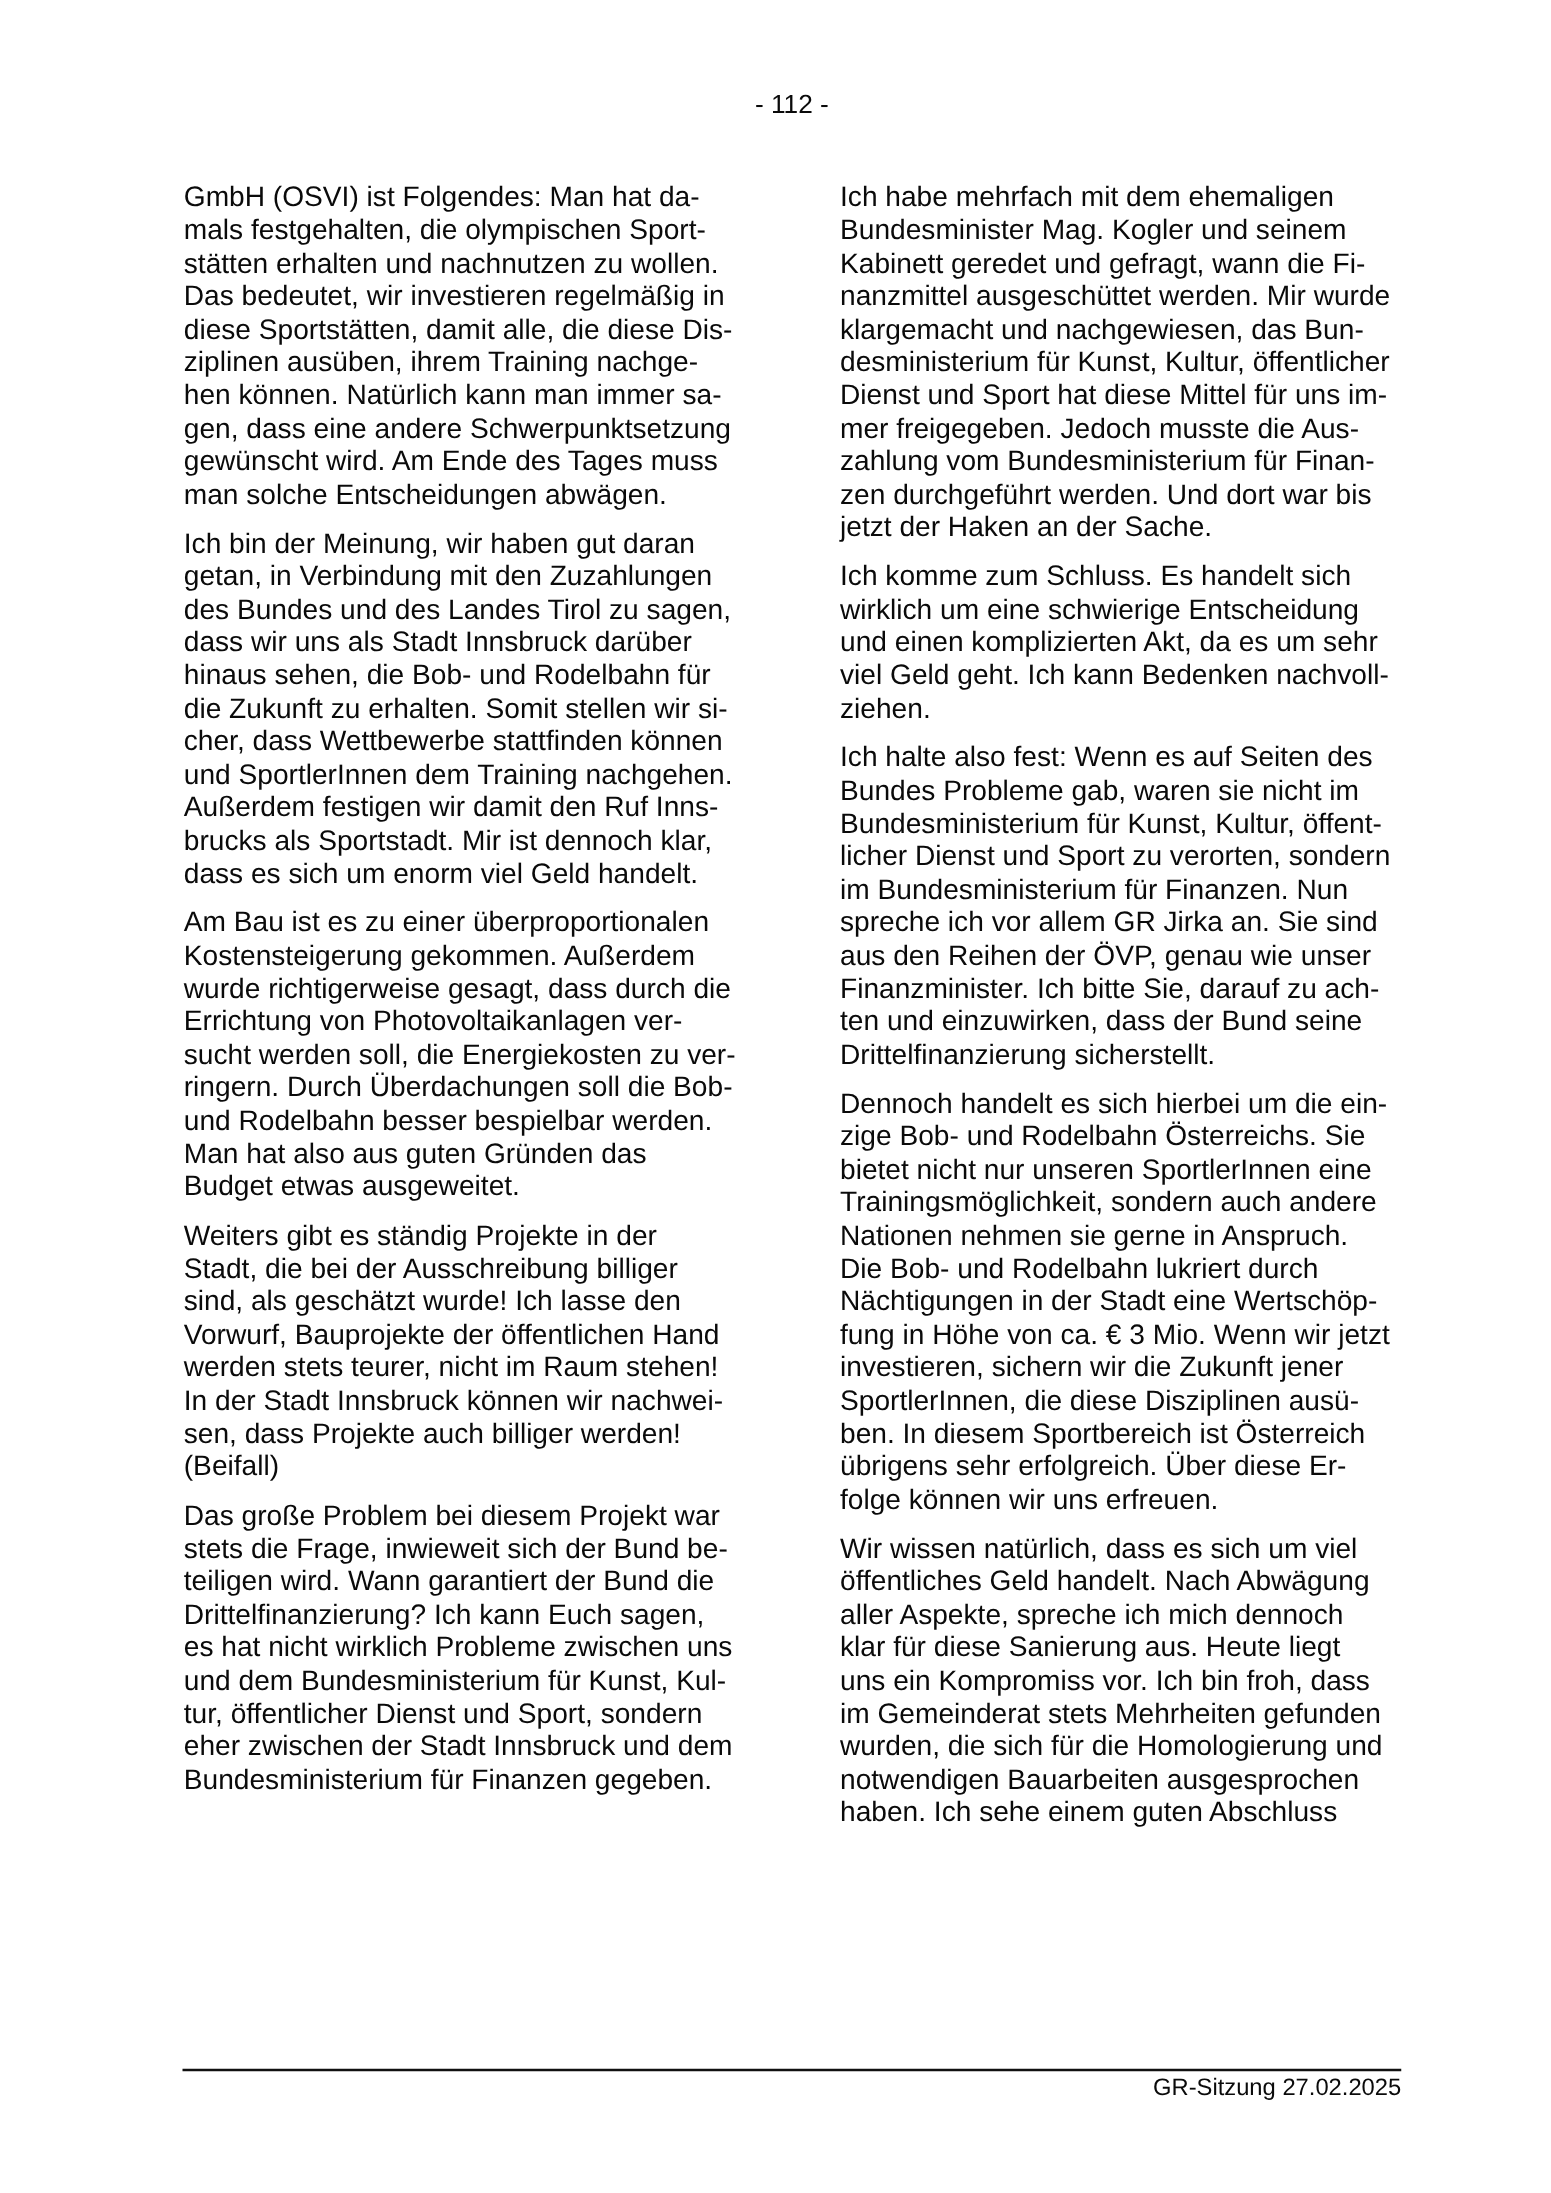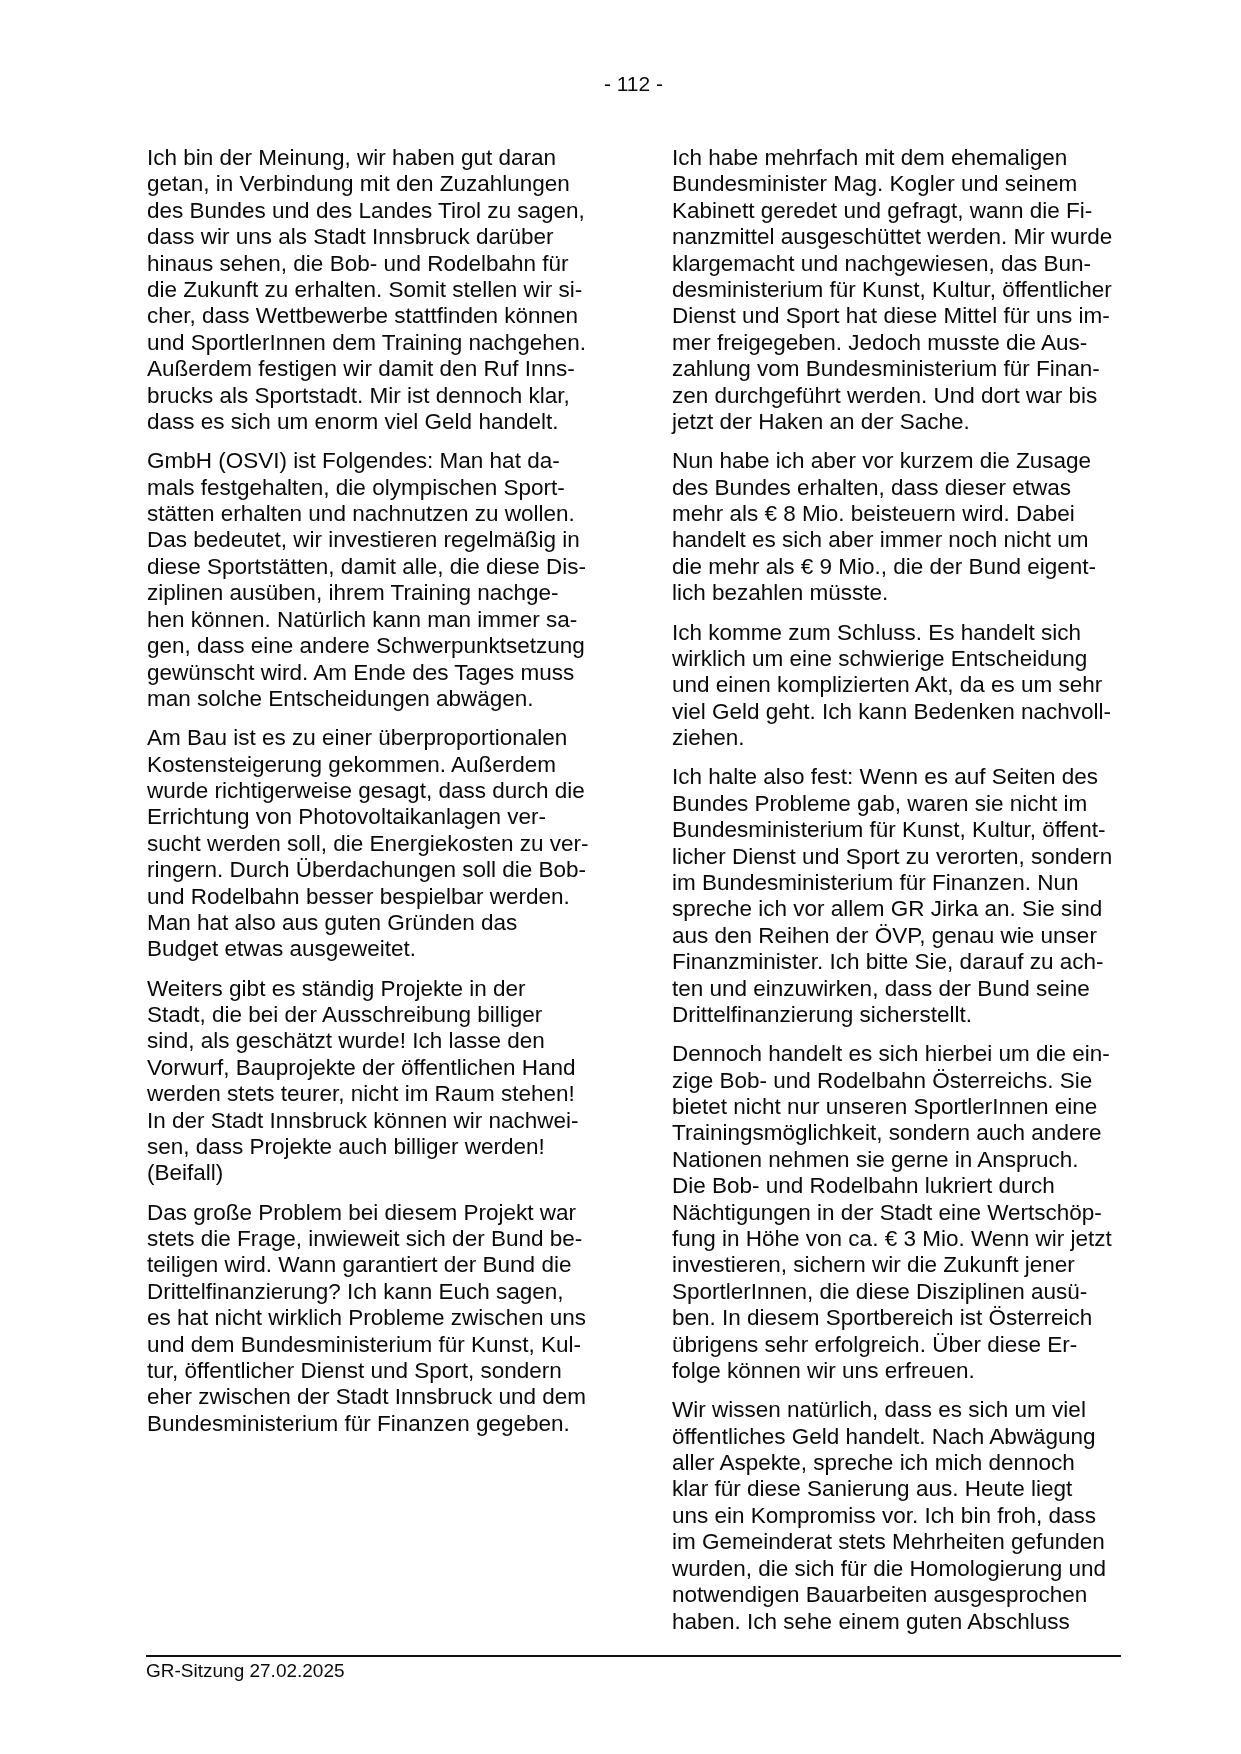--- a/index.html
+++ b/index.html
@@ -48,59 +48,60 @@
   }
   .para:last-child {
     margin-bottom: 0;
   }
   .footer {
     position: absolute;
     top: 1655px;
     left: 146px;
     width: 975px;
     border-top: 2px solid #111111;
+    text-align: right;
   }
   .footer-label {
     padding-top: 2px;
     font-size: 19px;
     line-height: 23px;
     color: #0a0a0a;
   }
 </style>
 </head>
 <body>
 
 <div class="page">
 
   <div class="page-number">- 112 -</div>
 
   <div class="columns">
 
     <div class="column">
+      <p class="para">GmbH (OSVI) ist Folgendes: Man hat da-
+mals festgehalten, die olympischen Sport-
+stätten erhalten und nachnutzen zu wollen.
+Das bedeutet, wir investieren regelmäßig in
+diese Sportstätten, damit alle, die diese Dis-
+ziplinen ausüben, ihrem Training nachge-
+hen können. Natürlich kann man immer sa-
+gen, dass eine andere Schwerpunktsetzung
+gewünscht wird. Am Ende des Tages muss
+man solche Entscheidungen abwägen.</p>
       <p class="para">Ich bin der Meinung, wir haben gut daran
 getan, in Verbindung mit den Zuzahlungen
 des Bundes und des Landes Tirol zu sagen,
 dass wir uns als Stadt Innsbruck darüber
 hinaus sehen, die Bob- und Rodelbahn für
 die Zukunft zu erhalten. Somit stellen wir si-
 cher, dass Wettbewerbe stattfinden können
 und SportlerInnen dem Training nachgehen.
 Außerdem festigen wir damit den Ruf Inns-
 brucks als Sportstadt. Mir ist dennoch klar,
 dass es sich um enorm viel Geld handelt.</p>
-      <p class="para">GmbH (OSVI) ist Folgendes: Man hat da-
-mals festgehalten, die olympischen Sport-
-stätten erhalten und nachnutzen zu wollen.
-Das bedeutet, wir investieren regelmäßig in
-diese Sportstätten, damit alle, die diese Dis-
-ziplinen ausüben, ihrem Training nachge-
-hen können. Natürlich kann man immer sa-
-gen, dass eine andere Schwerpunktsetzung
-gewünscht wird. Am Ende des Tages muss
-man solche Entscheidungen abwägen.</p>
       <p class="para">Am Bau ist es zu einer überproportionalen
 Kostensteigerung gekommen. Außerdem
 wurde richtigerweise gesagt, dass durch die
 Errichtung von Photovoltaikanlagen ver-
 sucht werden soll, die Energiekosten zu ver-
 ringern. Durch Überdachungen soll die Bob-
 und Rodelbahn besser bespielbar werden.
 Man hat also aus guten Gründen das
 Budget etwas ausgeweitet.</p>
       <p class="para">Weiters gibt es ständig Projekte in der
@@ -127,26 +128,20 @@
 Bundesminister Mag. Kogler und seinem
 Kabinett geredet und gefragt, wann die Fi-
 nanzmittel ausgeschüttet werden. Mir wurde
 klargemacht und nachgewiesen, das Bun-
 desministerium für Kunst, Kultur, öffentlicher
 Dienst und Sport hat diese Mittel für uns im-
 mer freigegeben. Jedoch musste die Aus-
 zahlung vom Bundesministerium für Finan-
 zen durchgeführt werden. Und dort war bis
 jetzt der Haken an der Sache.</p>
-      <p class="para">Nun habe ich aber vor kurzem die Zusage
-des Bundes erhalten, dass dieser etwas
-mehr als € 8 Mio. beisteuern wird. Dabei
-handelt es sich aber immer noch nicht um
-die mehr als € 9 Mio., die der Bund eigent-
-lich bezahlen müsste.</p>
       <p class="para">Ich komme zum Schluss. Es handelt sich
 wirklich um eine schwierige Entscheidung
 und einen komplizierten Akt, da es um sehr
 viel Geld geht. Ich kann Bedenken nachvoll-
 ziehen.</p>
       <p class="para">Ich halte also fest: Wenn es auf Seiten des
 Bundes Probleme gab, waren sie nicht im
 Bundesministerium für Kunst, Kultur, öffent-
 licher Dienst und Sport zu verorten, sondern
 im Bundesministerium für Finanzen. Nun

